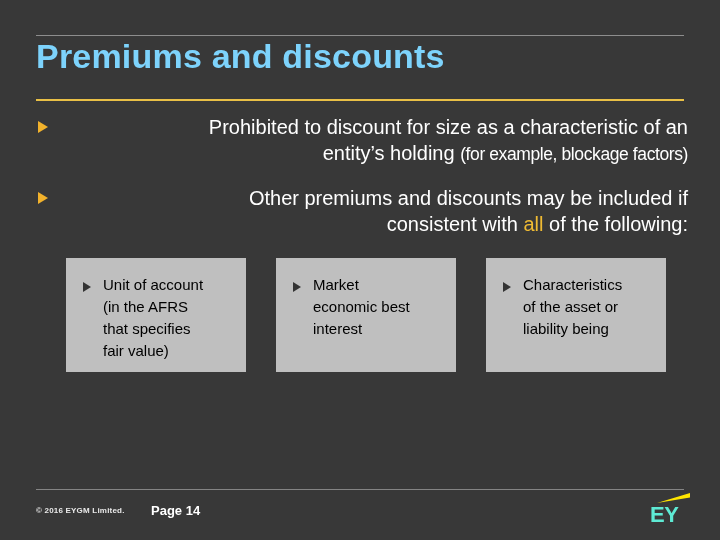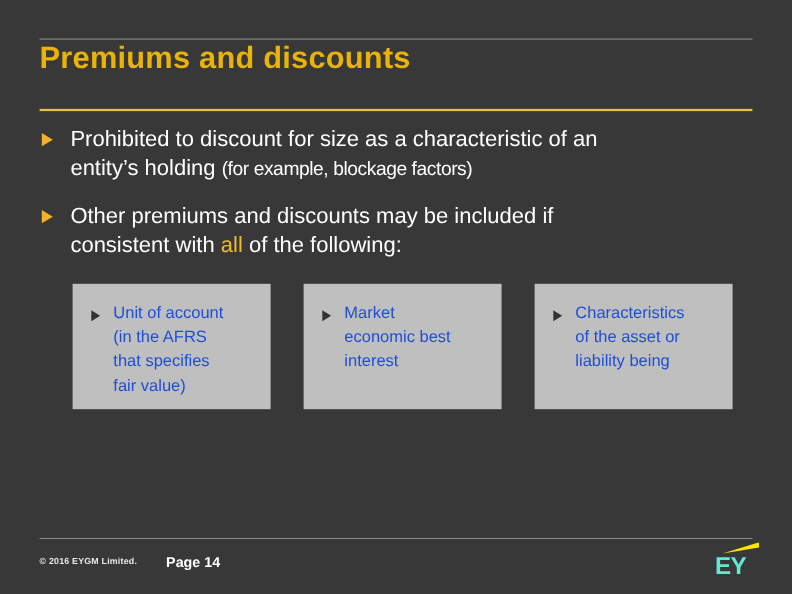--- a/index.html
+++ b/index.html
@@ -7,41 +7,41 @@
     position:relative; width:720px; height:540px;
     background:#383838; overflow:hidden;
     font-family:"Liberation Sans", sans-serif;
   }
   .hairline { position:absolute; left:36px; width:648px; height:1px; background:#8d8d8d; }
   .hairline-top { top:35px; }
   .hairline-bottom { top:489px; background:#848484; }
 
   .title {
     position:absolute; left:36px; top:37px;
-    font-size:28px; font-weight:bold; color:#eab308; letter-spacing:0.2px;
+    font-size:34px; font-weight:bold; color:#7dd3fc; letter-spacing:0.2px;
   }
   .gold-rule { position:absolute; left:36px; top:99px; width:648px; height:2px; background:#E9C046; }
 
-  .bullets { position:absolute; left:36px; top:114px; width:652px; }
+  .bullets { position:absolute; left:36px; top:114px; width:652px;text-align:right; }
   .bullet {
     position:relative; padding-left:28px; margin-bottom:18px;
     color:#ffffff; font-size:20px; line-height:26px;
   }
   .bullet .tri {
     position:absolute; left:2px; top:7px; width:0; height:0;
     border-left:10px solid #F2B22C;
     border-top:6px solid transparent; border-bottom:6px solid transparent;
   }
   .note { font-size:17.5px; letter-spacing:-0.4px; }
   .hl { color:#F0BB33; }
 
   .boxes { position:absolute; left:66px; top:258px; display:flex; gap:30px; }
   .box {
     position:relative; width:180px; height:114px; box-sizing:border-box;
-    background:#BFBFBF; color:#1d4ed8;
+    background:#BFBFBF; color:#000000;
     font-size:15px; line-height:22px; padding:16px 6px 16px 37px;
   }
   .box .tri {
     position:absolute; left:17px; top:24px; width:0; height:0;
     border-left:8px solid #333333;
     border-top:5px solid transparent; border-bottom:5px solid transparent;
   }
 
   .copyright {
     position:absolute; left:36px; top:506px;

